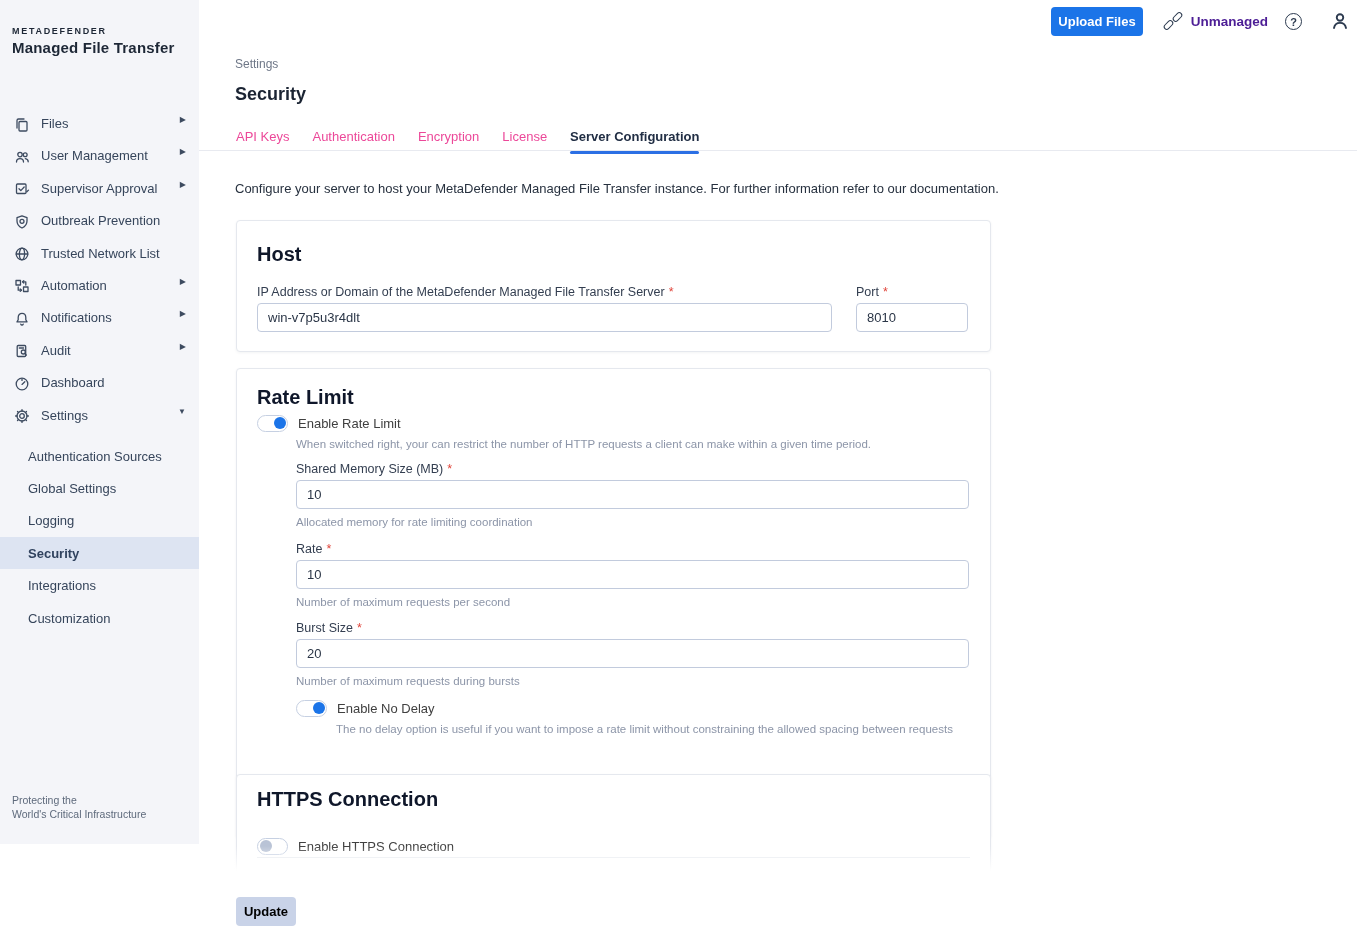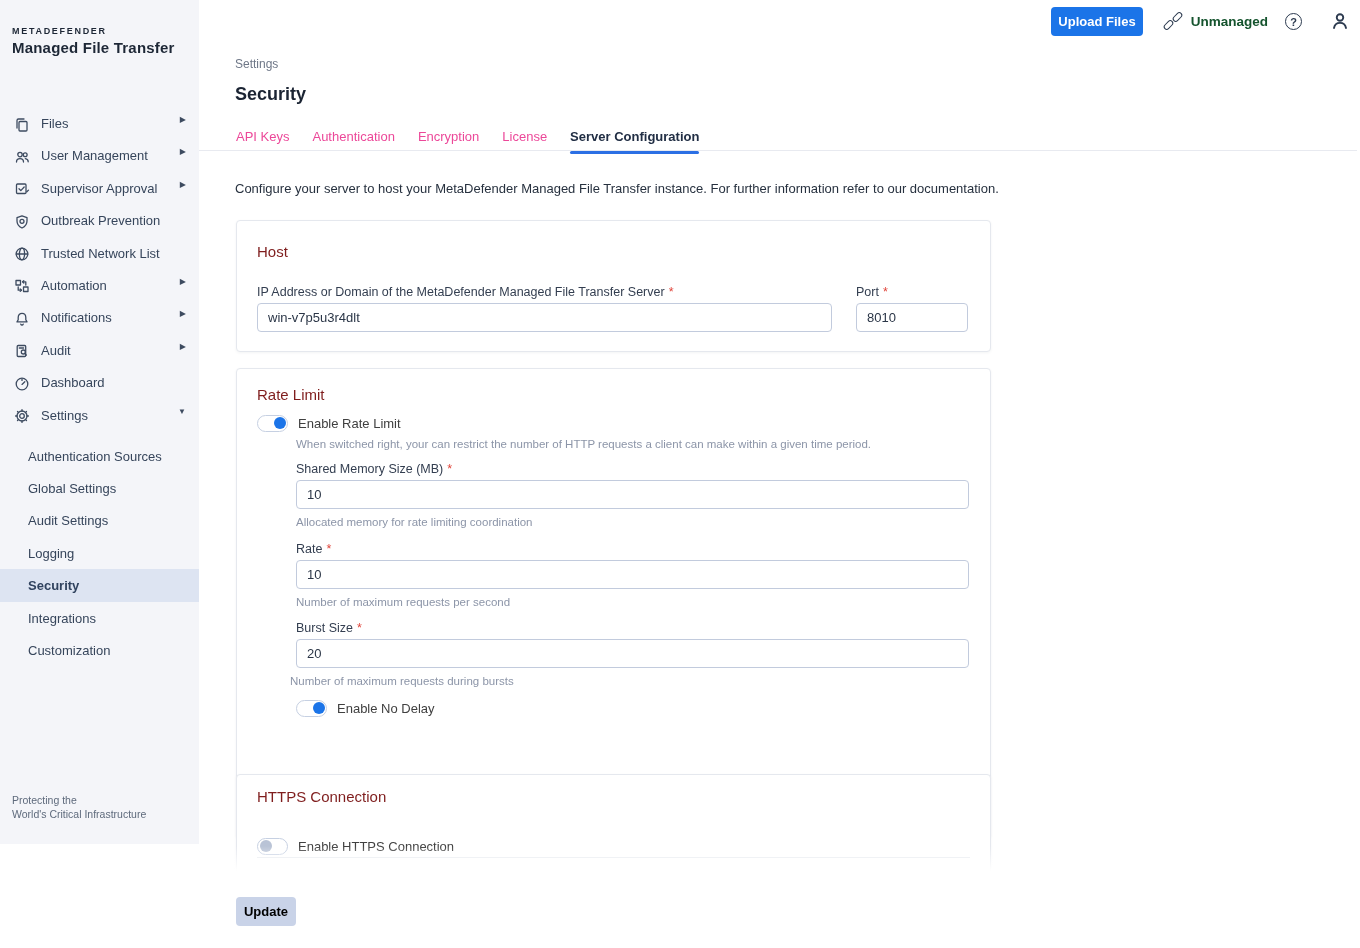--- a/index.html
+++ b/index.html
@@ -21,21 +21,21 @@
   .chev { margin-left:auto; font-size:8px; color:#3d4b60; line-height:1; }
   .sub-item { height:32.4px; display:flex; align-items:center; padding-left:28px; font-size:13px; color:#36455b; cursor:pointer; }
   .sub-item.selected { background:#dde4f2; color:#31435f; font-weight:bold; }
   .side-foot { position:absolute; left:12px; bottom:22px; font-size:10.5px; line-height:1.4; color:#5e6a7c; }
 
   
   .topbar { position:absolute; left:199px; right:0; top:0; height:44px; background:#fff; z-index:4; }
   .upload-btn { position:absolute; top:7px; right:217px; width:92px; height:29px; background:#1b74e8; color:#fff;
     font-size:13px; font-weight:bold; border:none; border-radius:4px; cursor:pointer; font-family:inherit; }
   .unmanaged { position:absolute; top:12px; right:92px; display:flex; align-items:center; gap:8px;
-    font-size:13.5px; font-weight:bold; color:#14532d; cursor:pointer; }
+    font-size:13.5px; font-weight:bold; color:#4c1d95; cursor:pointer; }
   .chain { position:relative; width:19px; height:19px; flex:none; }
   .chain i { position:absolute; width:11px; height:6px; border:1.5px solid #2c3a4f; border-radius:3px; transform:rotate(-45deg); }
   .chain i.lower { left:-1px; top:10px; }
   .chain i.upper { left:8px; top:2px; }
   .help-btn { position:absolute; top:13px; right:58px; width:17px; height:17px; border:1.5px solid #2c3a4f; border-radius:50%;
     display:flex; align-items:center; justify-content:center; font-size:11px; font-weight:bold; color:#2c3a4f; cursor:pointer; background:#fff; }
   .user-btn { position:absolute; top:11px; right:10px; width:20px; height:20px; cursor:pointer; }
   .user-btn svg { stroke:#2c3a4f; fill:none; stroke-width:1.5; stroke-linecap:round; }
 
   
@@ -48,21 +48,21 @@
   .tab.active::after { content:""; position:absolute; left:0; right:0; bottom:0; height:3px; background:#2b6fe4; border-radius:2px; }
   .tab-divider { position:absolute; left:0; right:3px; top:150px; height:1px; background:#e8eaf0; }
   .page-desc { position:absolute; left:36px; top:181px; font-size:13px; color:#27313f; }
 
   .card { position:absolute; left:37px; width:755px; background:#fff; border:1px solid #e5e8ee; border-radius:4px;
     box-shadow:0 1px 3px rgba(25,35,60,.05); }
   #host-card  { top:220px; height:132px; }
   #rate-card  { top:368px; height:470px; }
   #https-card { top:774px; height:130px; }
 
-  .card-title { position:absolute; left:20px; font-size:15px; font-weight:normal; color:#7f1d1d; }
+  .card-title { position:absolute; left:20px; font-size:20px; font-weight:bold; color:#0f172a; }
   .f-label { font-size:12.5px; color:#333e50; white-space:nowrap; }
   .req { color:#e0443a; margin-left:4px; font-size:12.5px; }
   .t-input { height:29px; border:1px solid #c2cbdd; border-radius:4px; padding:0 10px; font-size:13px; color:#2b3647;
     font-family:inherit; background:#fff; outline:none; display:block; }
   .helper { font-size:11.5px; color:#8c95a8; }
 
   
   .toggle { width:31px; height:17px; border-radius:9px; background:#fff; border:1.5px solid #c6d0e2; position:relative; cursor:pointer; flex:none; }
   .toggle .knob { position:absolute; top:1px; width:12px; height:12px; border-radius:50%; }
   .toggle.on .knob { right:1.5px; background:#1b74e8; }
@@ -198,23 +198,20 @@
       <span class="chev">▼</span>
     </div>
 
     <div class="sub-item">
       <span>Authentication Sources</span>
     </div>
     <div class="sub-item">
       <span>Global Settings</span>
     </div>
     <div class="sub-item">
-      <span>Audit Settings</span>
-    </div>
-    <div class="sub-item">
       <span>Logging</span>
     </div>
     <div class="sub-item selected">
       <span>Security</span>
     </div>
     <div class="sub-item">
       <span>Integrations</span>
     </div>
     <div class="sub-item">
       <span>Customization</span>
@@ -279,28 +276,29 @@
       <span class="req">*</span>
     </div>
     <input class="t-input" style="position: absolute; left: 59px; top: 191px; width: 673px;" type="text" value="10">
     <div class="helper" style="position:absolute; left:59px; top:227px;">Number of maximum requests per second</div>
 
     <div style="position:absolute; left:59px; top:252px; display:flex;">
       <span class="f-label">Burst Size</span>
       <span class="req">*</span>
     </div>
     <input class="t-input" style="position: absolute; left: 59px; top: 270px; width: 673px;" type="text" value="20">
-    <div class="helper" style="position:absolute; left:53px; top:306px;">Number of maximum requests during bursts</div>
+    <div class="helper" style="position:absolute; left:59px; top:306px;">Number of maximum requests during bursts</div>
 
     <div class="toggle-row" style="left:59px; top:331px;">
       <div class="toggle on">
           <span class="knob"></span>
         </div>
       <span>Enable No Delay</span>
     </div>
+    <div class="helper" style="position:absolute; left:99px; top:354px;">The no delay option is useful if you want to impose a rate limit without constraining the allowed spacing between requests</div>
   </div>
 
   <div class="card" id="https-card">
     <div class="card-title" style="top:13px;">HTTPS Connection</div>
     <div class="toggle-row" style="left:20px; top:55px;margin-top:8px;">
       <div class="toggle off">
           <span class="knob"></span>
         </div>
       <span>Enable HTTPS Connection</span>
     </div>

